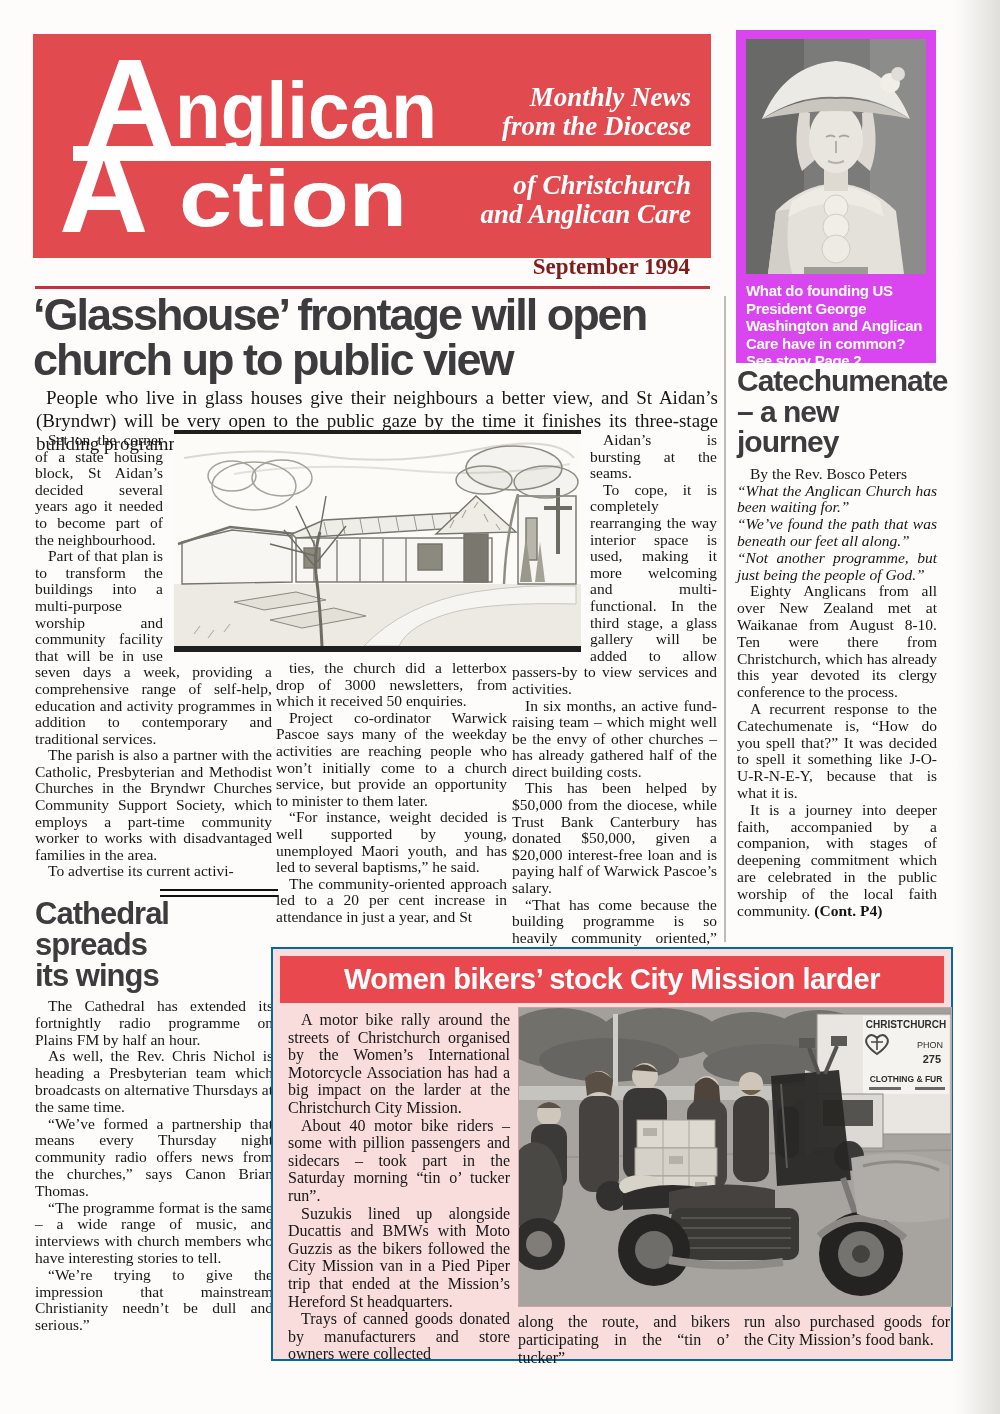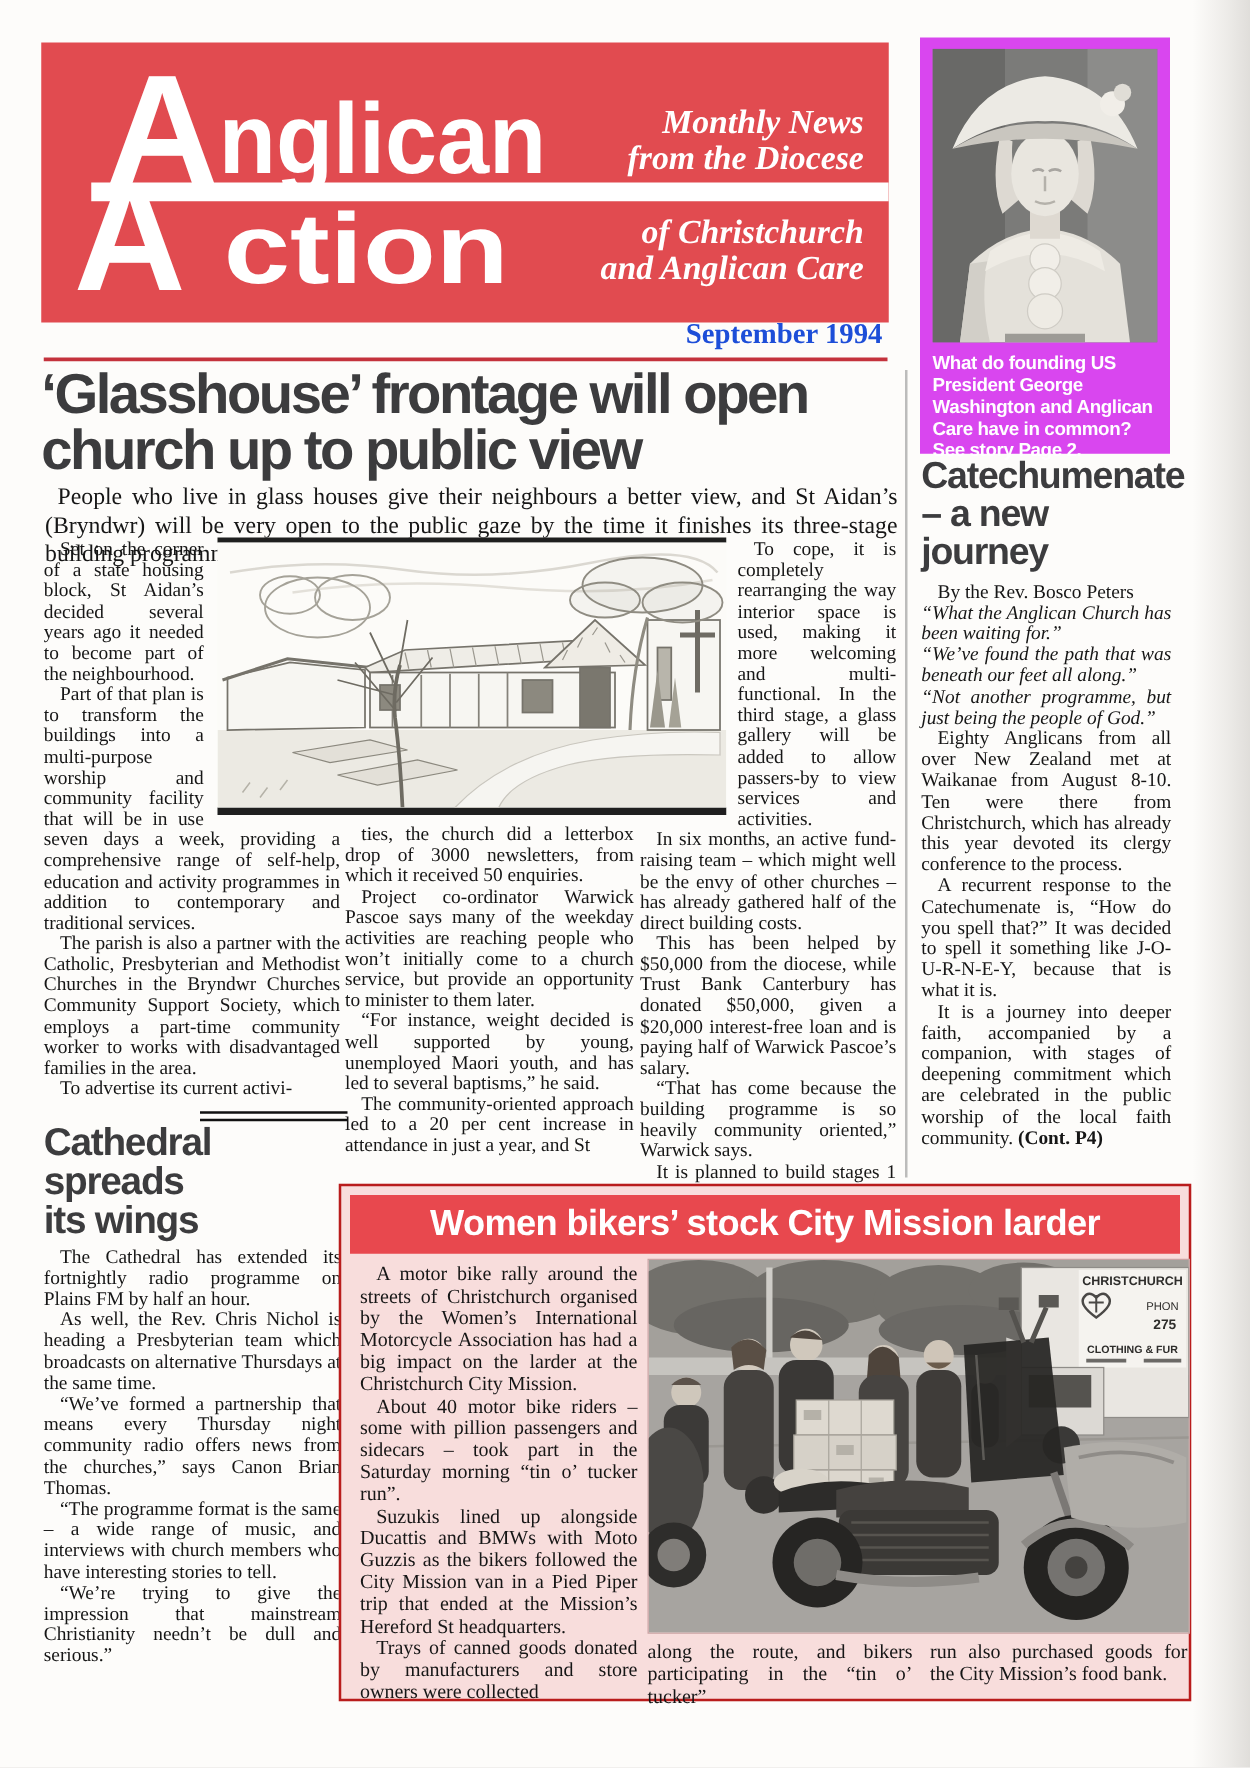--- a/index.html
+++ b/index.html
@@ -6,21 +6,21 @@
   html,body{margin:0;padding:0;background:#e8e6e2;}
   .page{position:relative;width:1000px;height:1414px;margin:0 auto;background:#fdfcfa;overflow:hidden;
         font-family:"Liberation Serif",serif;color:#161616;}
   .abs{position:absolute;}
 
   
   .masthead{left:33px;top:34px;width:678px;height:224px;background:#e14b50;}
   .masthead svg{display:block;}
 
   
-  .dateline{left:396px;top:254px;width:310px;text-align:right;font-weight:bold;font-size:23px;color:#1d4ed8;}
+  .dateline{left:380px;top:254px;width:310px;text-align:right;font-weight:bold;font-size:23px;color:#7f1d1d;}
   .red-rule{left:35px;top:286px;width:675px;height:3px;background:#c4323c;}
 
   
   .wash-box{left:736px;top:30px;width:200px;height:333px;background:#d946ef;box-sizing:border-box;padding:9px 10px;}
   .wash-photo{width:180px;height:235px;display:block;}
   .wash-caption{margin-top:8px;font-family:"Liberation Sans",sans-serif;font-weight:bold;font-size:15px;
                 line-height:1.17;color:#fff;letter-spacing:-0.3px;}
 
   
   .sans-head{font-family:"Liberation Sans",sans-serif;font-weight:bold;color:#3c3c3e;}
@@ -52,21 +52,21 @@
   .b{font-weight:bold;}
 
   
   .double-rule{left:160px;top:889px;width:118px;height:4px;border-top:2px solid #111;border-bottom:2px solid #111;box-sizing:content-box;}
   .cath-col{left:35px;top:898px;width:238px;}
   .cath-head{font-size:31px;line-height:1.0;letter-spacing:-1px;margin-bottom:7px;}
   .cath-head span{display:block;}
   .cath-col p{margin:0;font-size:15.5px;line-height:16.8px;text-align:justify;text-indent:13px;}
 
   
-  .bikers-box{left:271px;top:947px;width:682px;height:414px;box-sizing:border-box;border:2px solid #b91c1c;
+  .bikers-box{left:271px;top:947px;width:682px;height:414px;box-sizing:border-box;border:2px solid #0369a1;
               background:#f8dddc;padding:7px;}
   .bikers-banner{height:47px;background:#e8484e;color:#fff;font-family:"Liberation Sans",sans-serif;
                  font-weight:bold;font-size:29px;line-height:47px;text-align:center;letter-spacing:-0.5px;}
   .bikers-inner{position:relative;width:100%;height:352px;}
   .bikers-text{position:absolute;left:8px;top:8px;width:222px;text-align:justify;}
   .bikers-text p{margin:0;font-size:16px;line-height:17.6px;text-indent:13px;}
   .bikers-photo{position:absolute;left:238px;top:4px;width:432px;height:298px;border:1px solid #caa3a3;}
   .bikers-photo svg{display:block;}
   .cap{position:absolute;top:310px;font-size:16px;line-height:18px;text-align:justify;}
   .cap-left{left:238px;width:212px;}
@@ -193,20 +193,21 @@
     <p>To advertise its current activi-</p>
   </div>
   <div class="abs col col-mid">
     <p>ties, the church did a letterbox drop of 3000 newsletters, from which it received 50 enquiries.</p>
     <p>Project co-ordinator Warwick Pascoe says many of the weekday activities are reaching people who won’t initially come to a church service, but provide an opportunity to minister to them later.</p>
     <p>“For instance, weight decided is well supported by young, unemployed Maori youth, and has led to several baptisms,” he said.</p>
     <p>The community-oriented approach led to a 20 per cent increase in attendance in just a year, and St</p>
   </div>
   <div class="abs col col-right">
     <div class="spacer-l"></div>
+    <p>Aidan’s is bursting at the seams.</p>
     <p>To cope, it is completely rearranging the way interior space is used, making it more welcoming and multi-functional. In the third stage, a glass gallery will be added to allow passers-by to view services and activities.</p>
     <p>In six months, an active fund-raising team – which might well be the envy of other churches – has already gathered half of the direct building costs.</p>
     <p>This has been helped by $50,000 from the diocese, while Trust Bank Canterbury has donated $50,000, given a $20,000 interest-free loan and is paying half of Warwick Pascoe’s salary.</p>
     <p>“That has come because the building programme is so heavily community oriented,” Warwick says.</p>
     <p>It is planned to build stages 1 and 2 this summer.</p>
   </div>
 
   <div class="abs divider-v"></div>
 
   <div class="abs cat-col">

